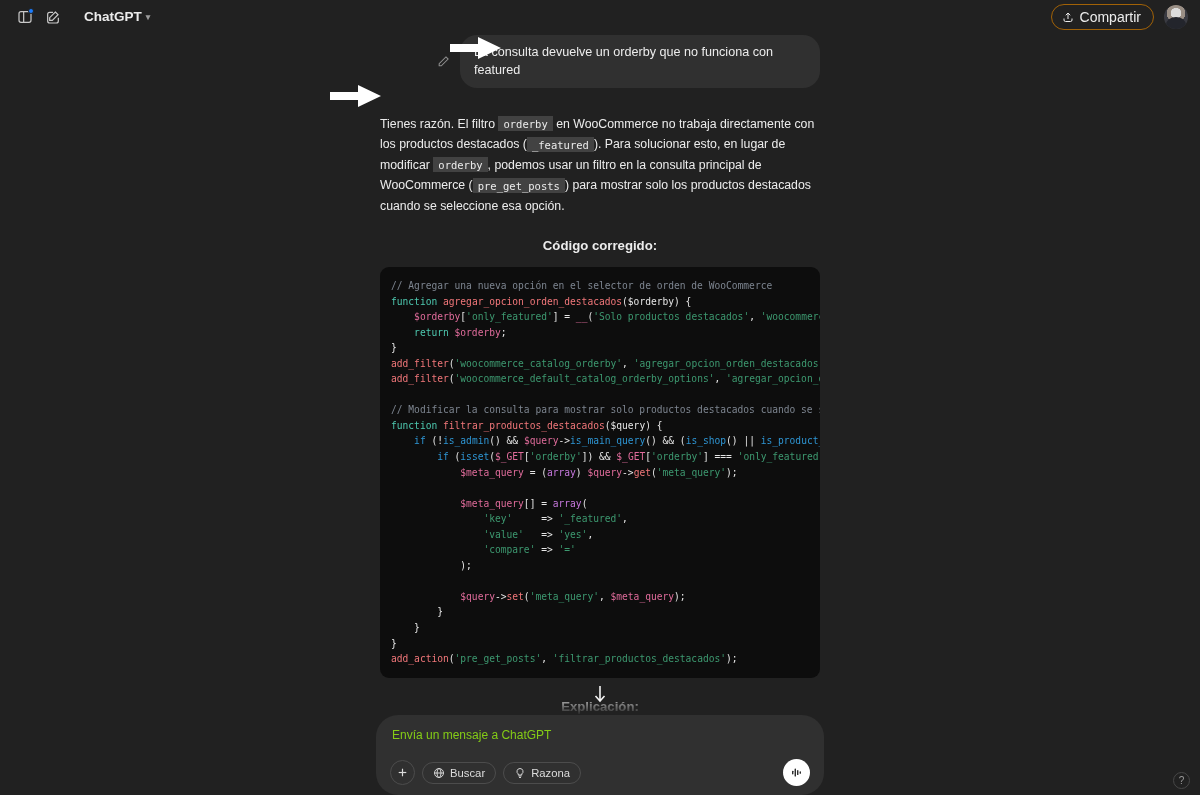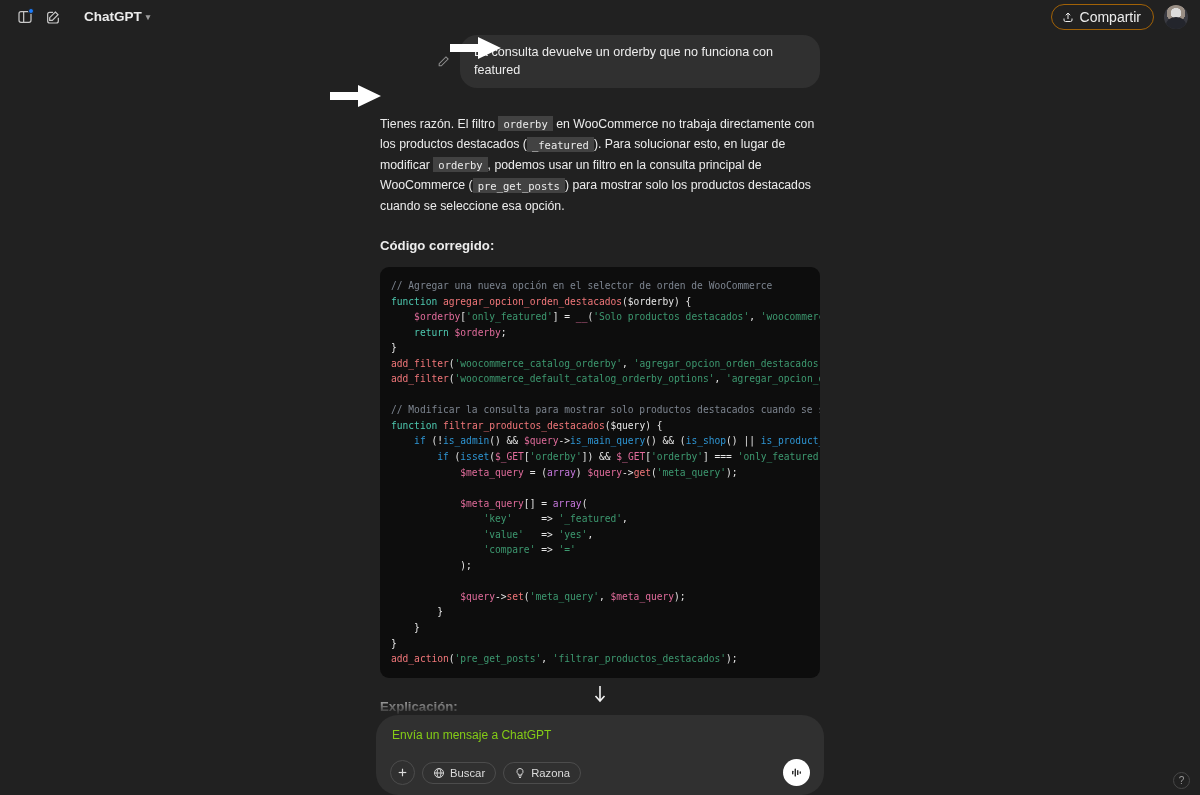--- a/index.html
+++ b/index.html
@@ -70,21 +70,21 @@
   }
 
   .assistant { margin-top: 26px; color: #ececec; font-size: 12.3px; line-height: 1.68; }
   .assistant p { margin: 0 0 14px 0; }
   code.chip {
     background: #424242; border-radius: 0;
     padding: 1.5px 5px; font-family: "DejaVu Sans Mono", monospace;
     font-size: 10.5px; color: #ececec; white-space: nowrap;
   }
   h3.sec {
-    margin: 18px 0 10px 0; font-size: 13.2px; font-weight: 700; color: #ececec;
+    margin: 18px 0 10px 0; font-size: 13.2px; font-weight: 700; color: #ececec; text-align: center;
   }
 
   
   .codeblock {
     background: #0d0d0d; border-radius: 9px; overflow: hidden; margin: 0 0 14px 0;
   }
   .code-head {
     display: flex; align-items: center;
     background: #2f2f2f; padding: 5px 10px 5px 12px;
     font-size: 10.5px; color: #b4b4b4;

